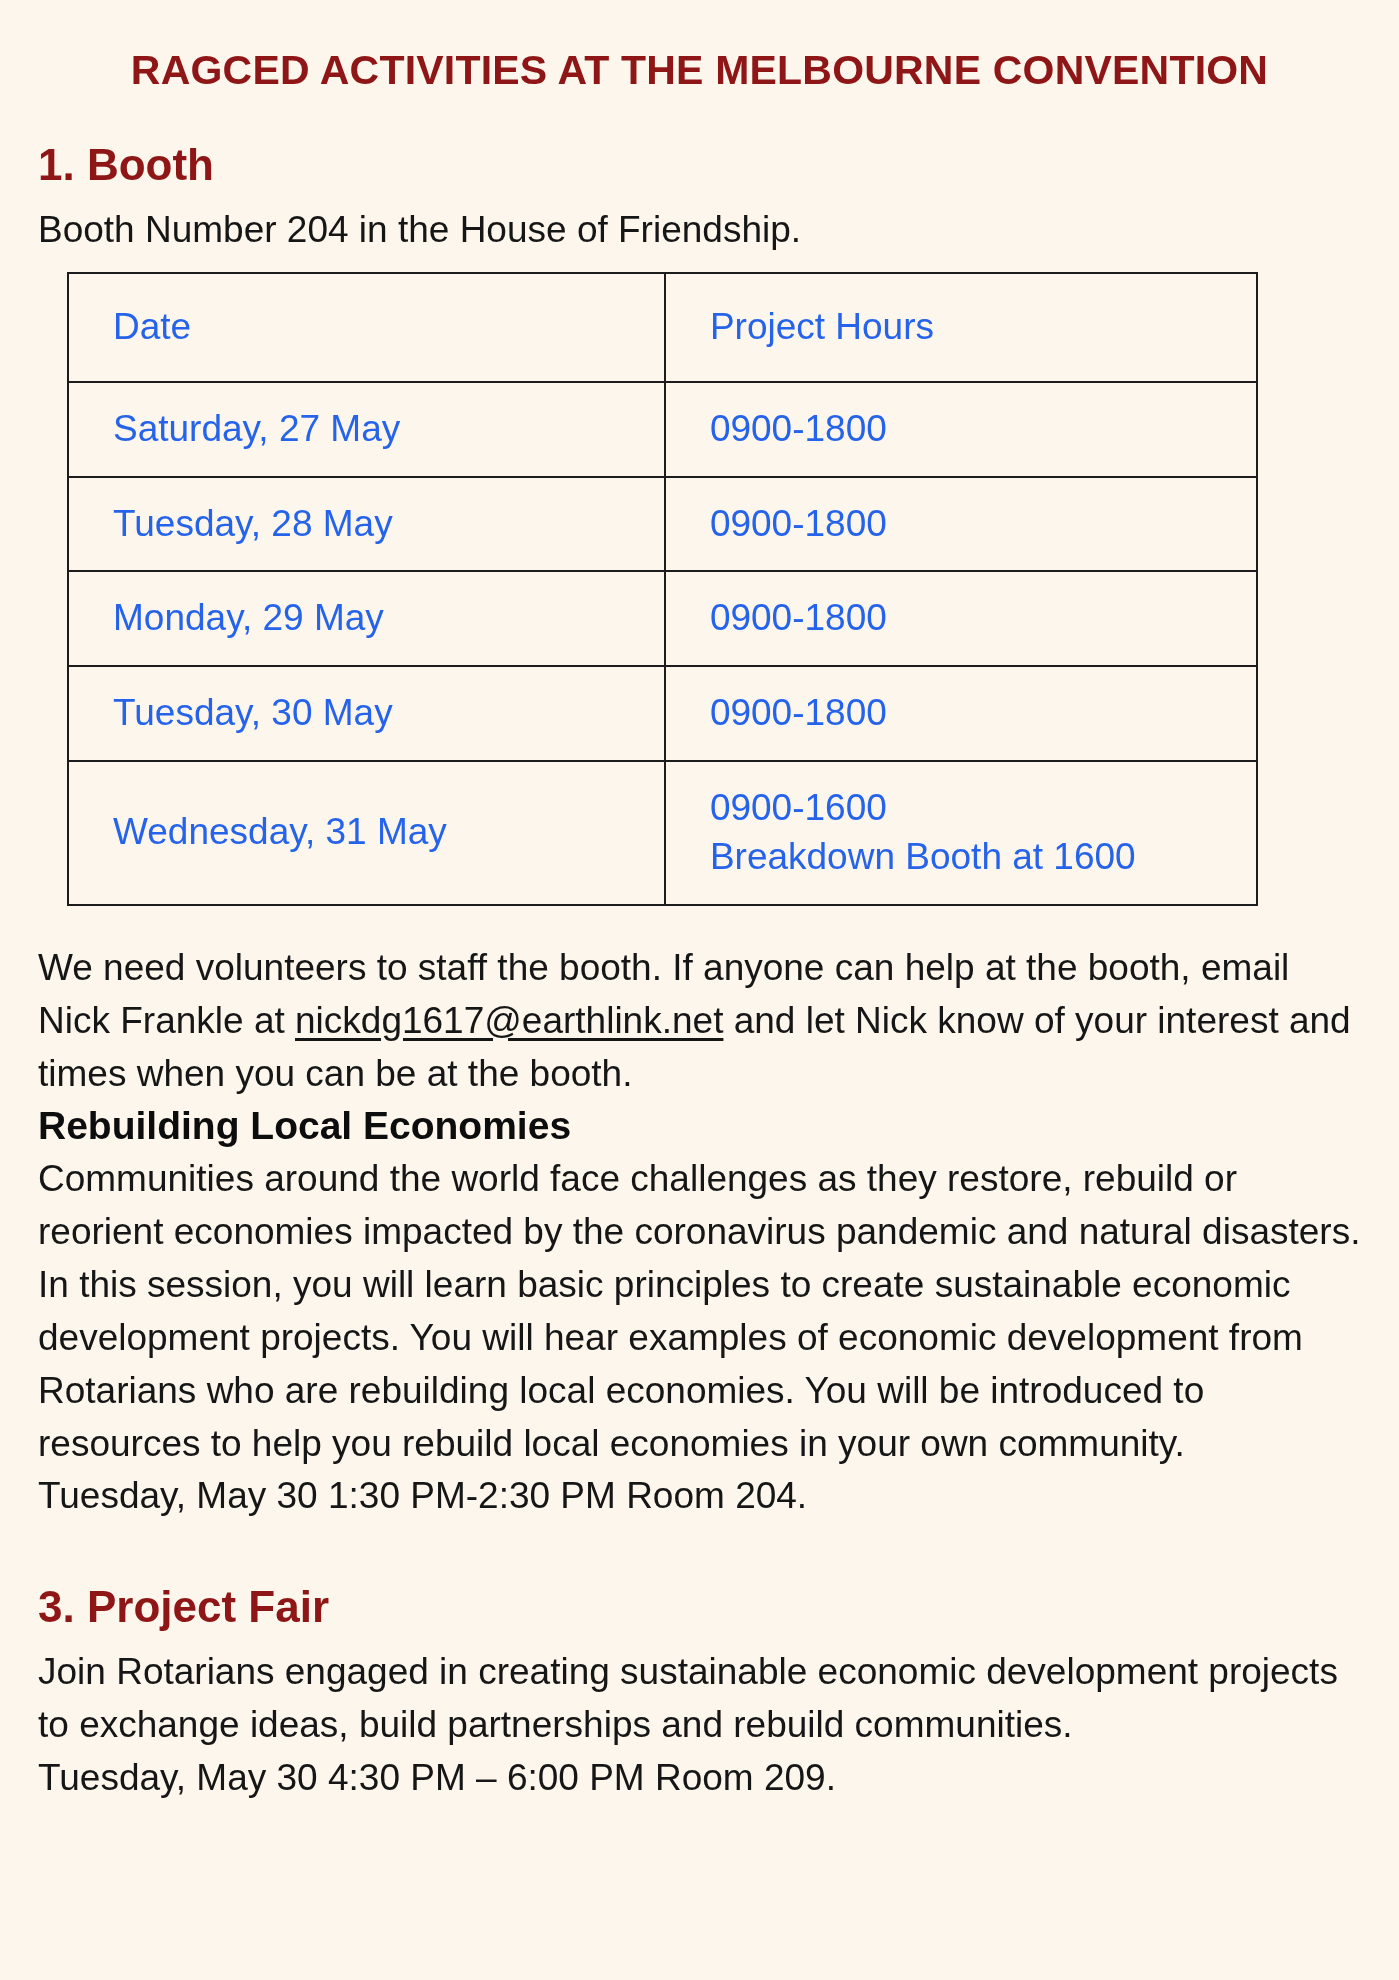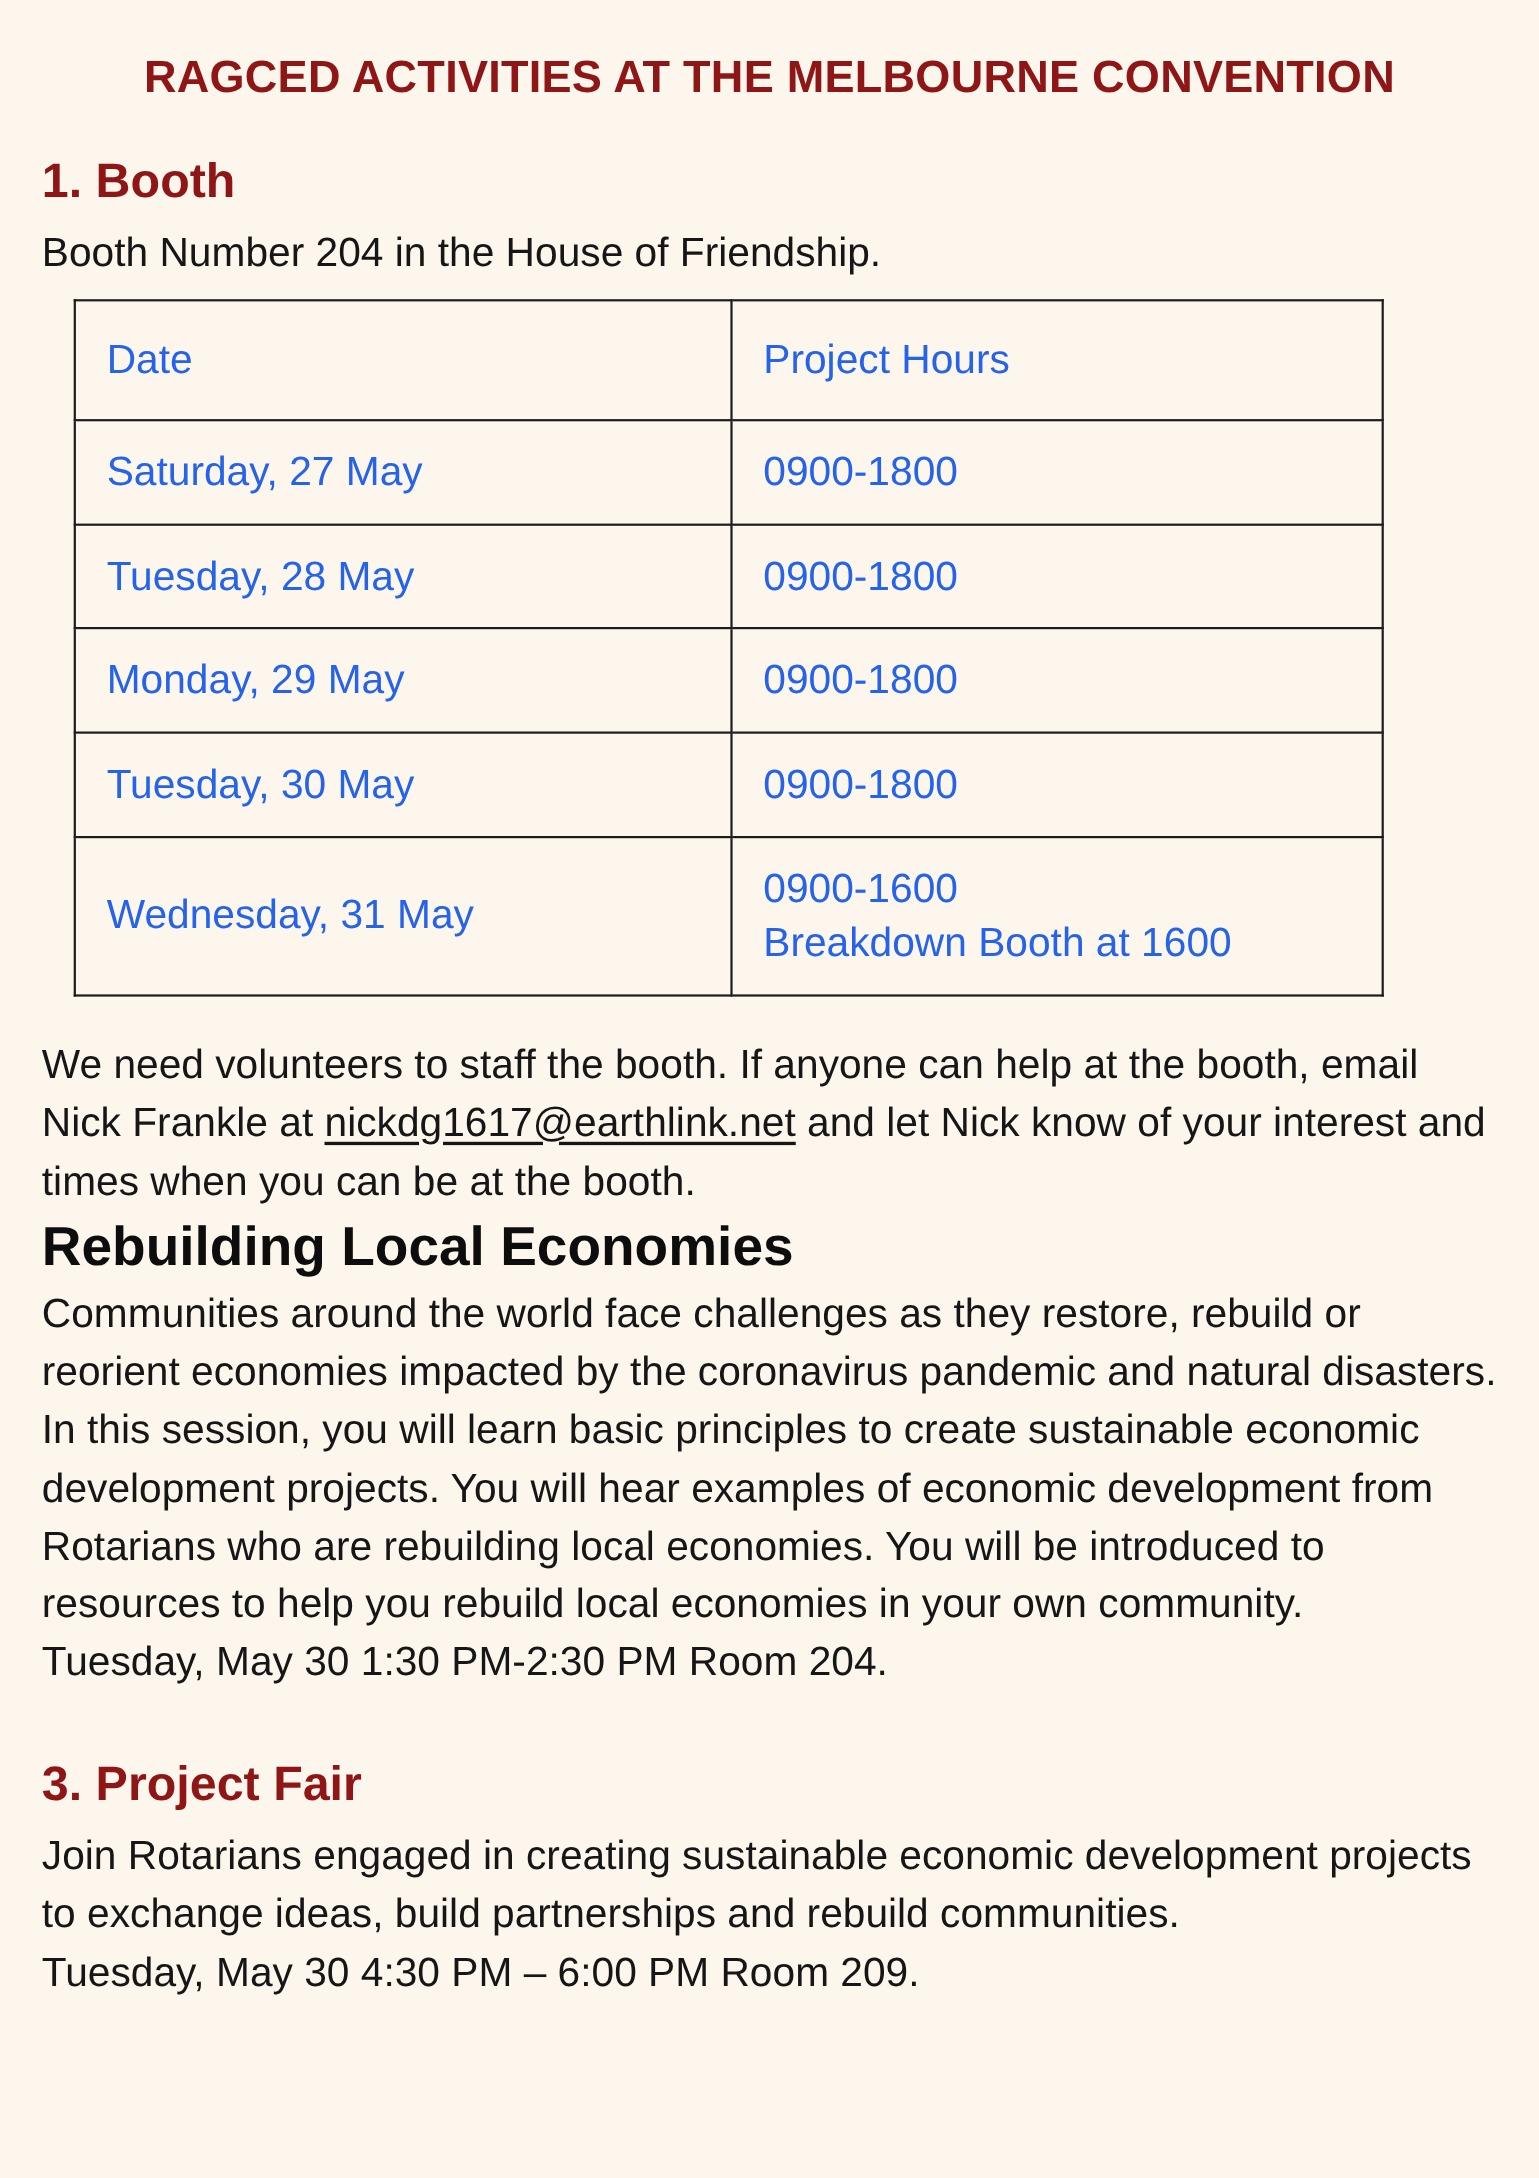--- a/index.html
+++ b/index.html
@@ -42,42 +42,42 @@
   }
   .section-heading.spaced { margin-top: 58px; }
   .body-text {
     font-size: 37px;
     line-height: 1.43;
     color: var(--body-text);
   }
   .intro-line { margin: 0 0 15px 0; }
   .sub-heading {
     margin: 0;
-    font-size: 50px;
+    font-size: 39px;
     font-weight: 700;
     line-height: 1.35;
     color: #0d0d0d;
   }
   .prewrap { white-space: pre-wrap; }
   table.booth-table {
     border-collapse: collapse;
     width: 1191px;
     margin: 0 0 0 29px;
     table-layout: fixed;
   }
   table.booth-table th,
   table.booth-table td {
     border: 2px solid var(--border);
     font-size: 37px;
     font-weight: 400;
     line-height: 1.32;
     color: var(--table-text);
     text-align: left;
     vertical-align: middle;
-    padding: 22px 28px;
+    padding: 22px 44px;
   }
   table.booth-table th {
     padding-top: 29px;
     padding-bottom: 29px;
   }
   table.booth-table col.date-col { width: 50.2%; }
   .volunteer-para { margin: 36px 0 0 0; }
   .email-link {
     color: var(--body-text);
     text-decoration: underline;

